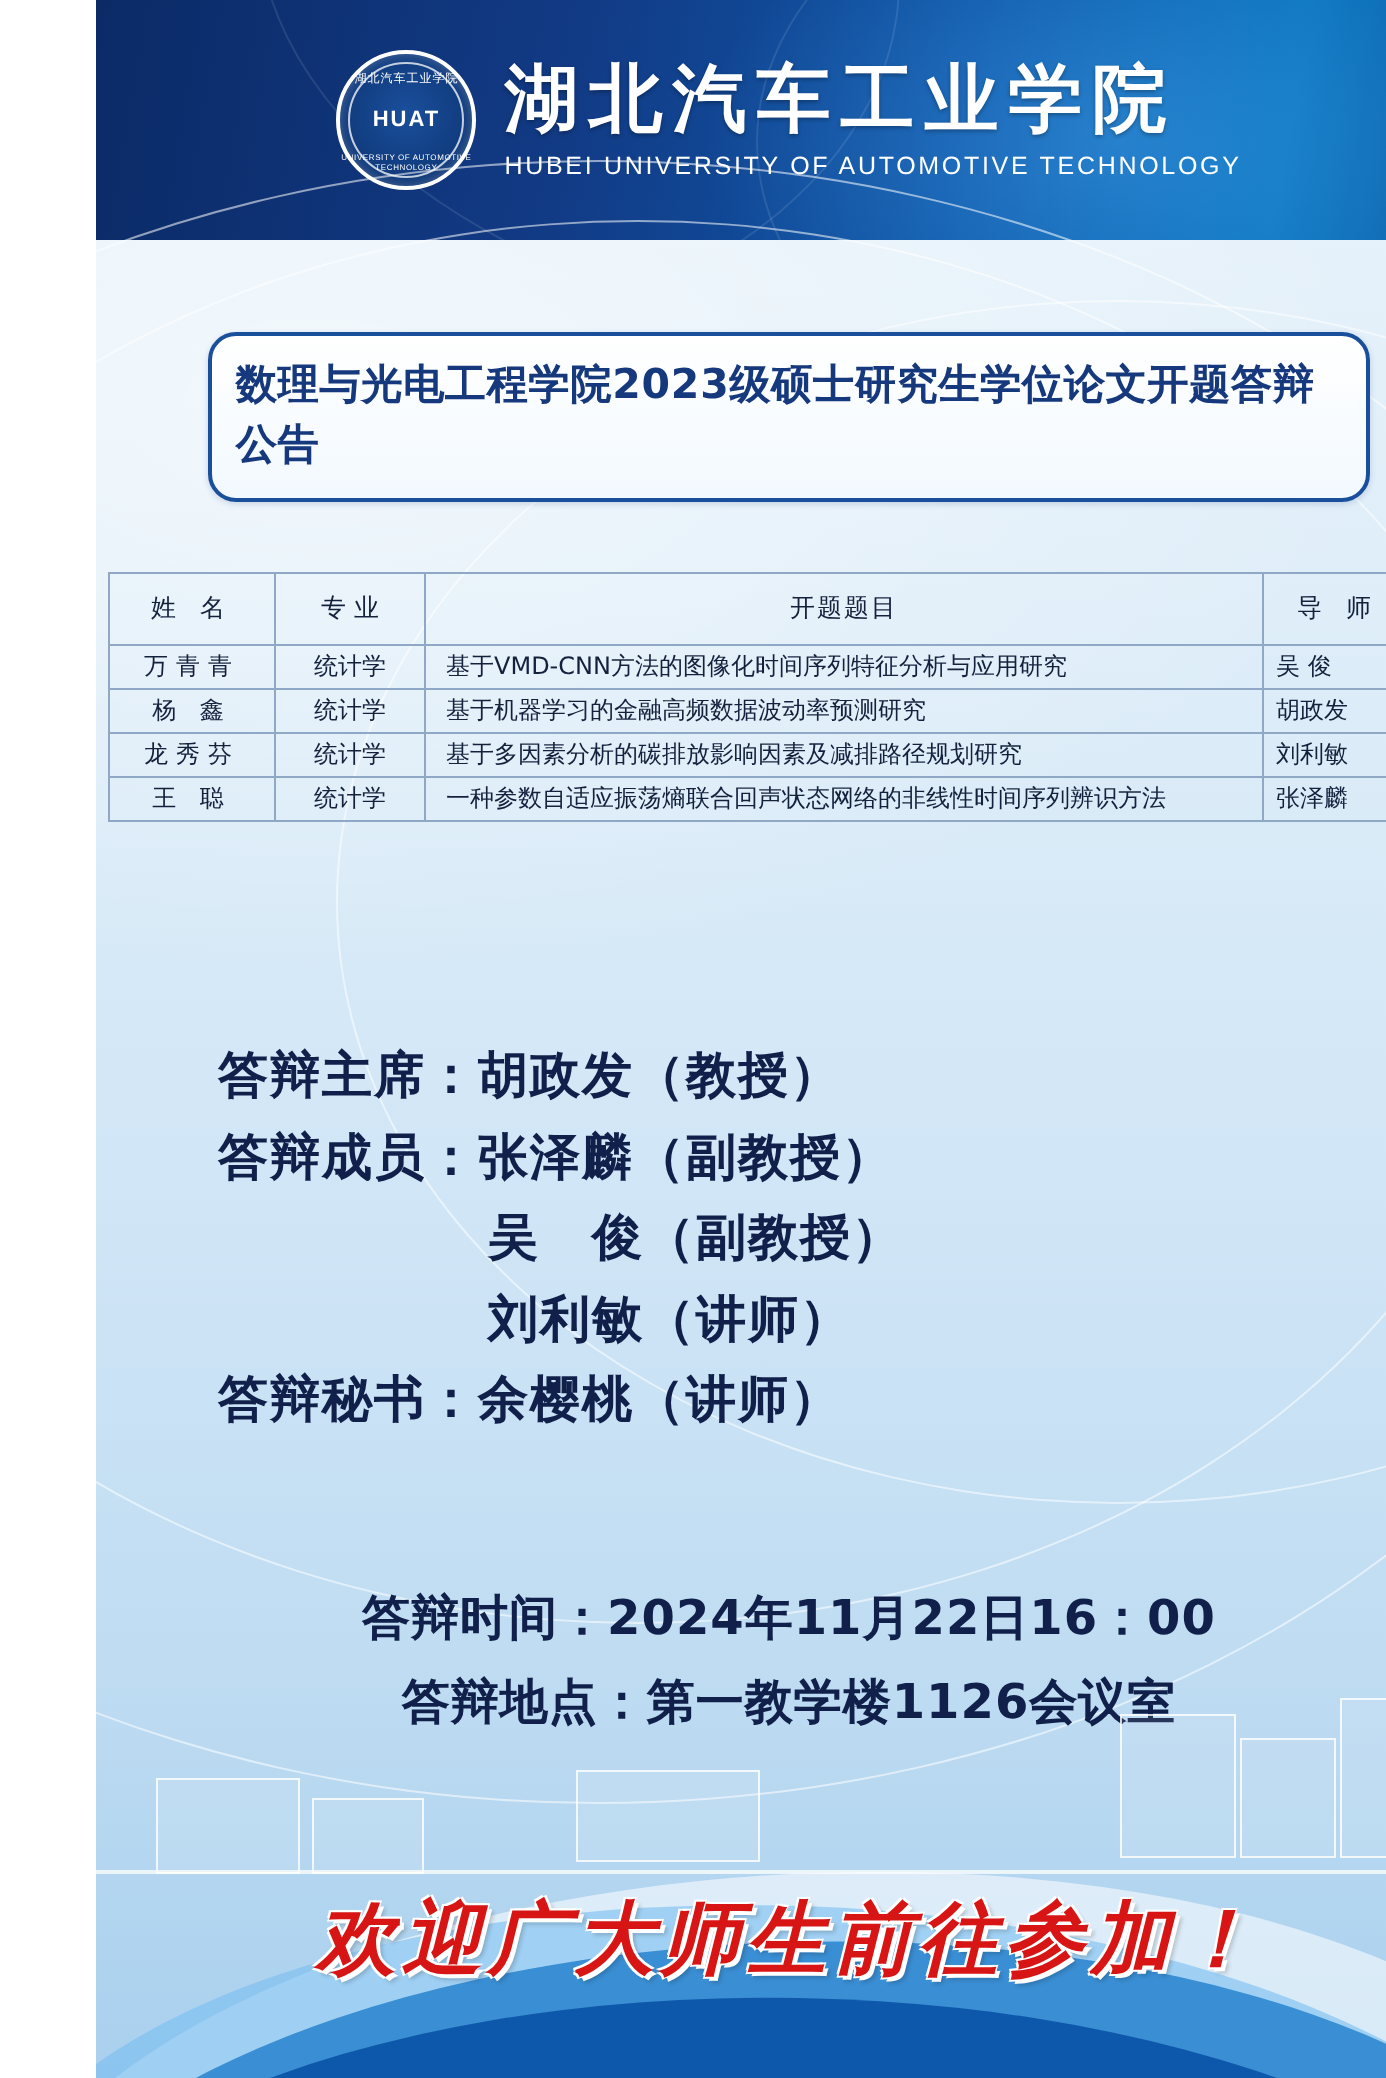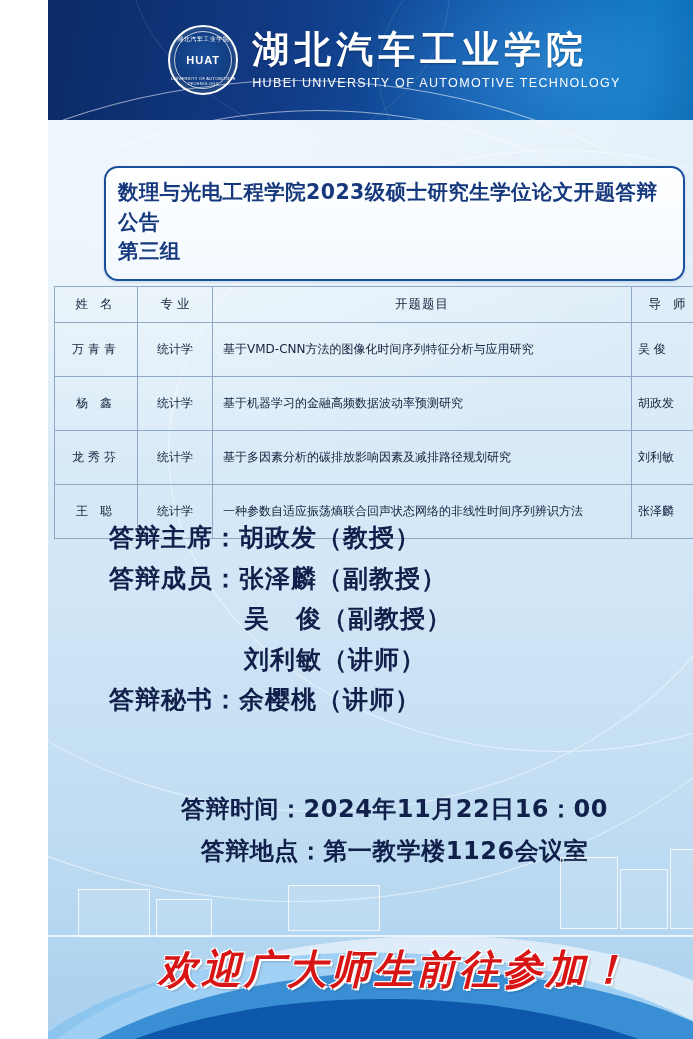--- a/index.html
+++ b/index.html
@@ -173,21 +173,21 @@
     background: transparent;
   }
   table.tbl th {
     font-size: 12.5px;
     font-weight: normal;
     padding: 9px 4px;
     text-align: center;
   }
   table.tbl td {
     font-size: 12px;
-    padding: 18px 6px;
+    padding: 2px 6px;
   }
   .col-name  { width: 70px;  text-align: center; letter-spacing: 4px; }
   .col-major { width: 62px;  text-align: center; }
   .col-title { text-align: left; padding-left: 10px !important; }
   .col-adv   { width: 62px;  text-align: left; }
   .th-title { letter-spacing: 1px; }
   .th-name  { letter-spacing: 4px; }
   .th-adv   { letter-spacing: 4px; }
 
   
@@ -294,21 +294,20 @@
     </div>
   </div>
 
   <div class="bg-soft"></div>
   <div class="bg-arc a1"></div>
   <div class="bg-arc a2"></div>
   <div class="bg-arc a3"></div>
 
   <div class="banner">
     <div class="banner-line">数理与光电工程学院2023级硕士研究生学位论文开题答辩公告</div>
-    <div class="banner-line">第三组</div>
   </div>
 
   <div class="table-wrap">
     <table class="tbl">
       <thead>
         <tr>
           <th class="col-name th-name">姓 名</th>
           <th class="col-major">专 业</th>
           <th class="th-title">开题题目</th>
           <th class="col-adv th-adv">导 师</th>

